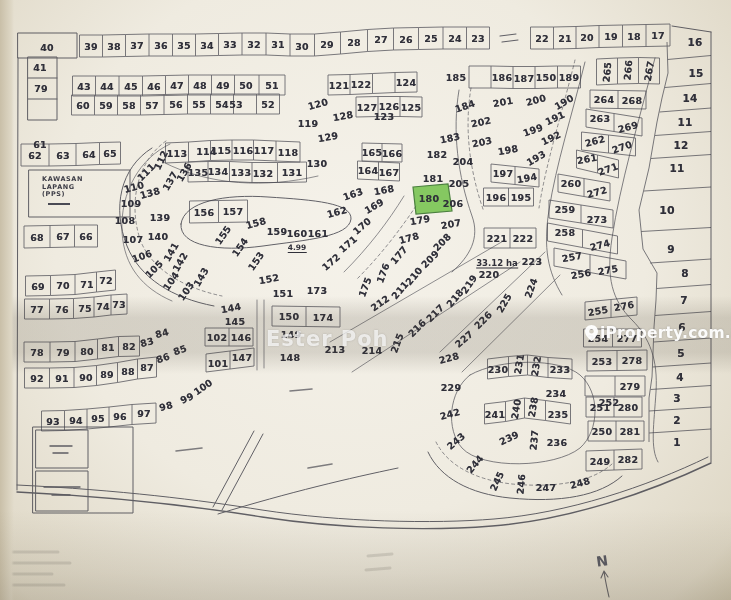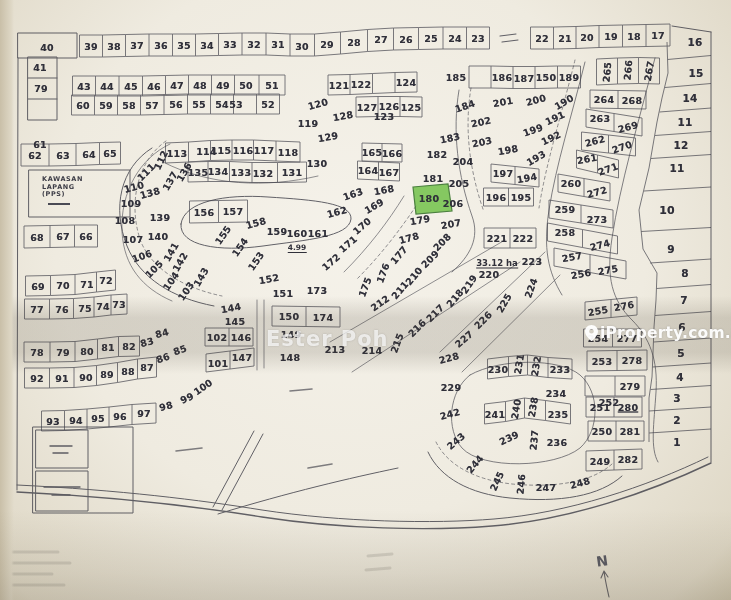--- a/index.html
+++ b/index.html
@@ -642,21 +642,21 @@
       <div class="lot" style="left: 628px; top: 459px; transform: translate(-50%, -50%) rotate(0deg);">282</div>
       <div class="lot" style="left: 598px; top: 311px; transform: translate(-50%, -50%) rotate(-10deg);">255</div>
       <div class="lot" style="left: 624px; top: 306px; transform: translate(-50%, -50%) rotate(-10deg);">276</div>
       <div class="lot" style="left: 598px; top: 338px; transform: translate(-50%, -50%) rotate(0deg);">254</div>
       <div class="lot" style="left: 627px; top: 338px; transform: translate(-50%, -50%) rotate(0deg);">277</div>
       <div class="lot" style="left: 602px; top: 361px; transform: translate(-50%, -50%) rotate(0deg);">253</div>
       <div class="lot" style="left: 632px; top: 360px; transform: translate(-50%, -50%) rotate(0deg);">278</div>
       <div class="lot" style="left: 600px; top: 402px; transform: translate(-50%, -50%) rotate(0deg); padding-left: 18px;">252</div>
       <div class="lot" style="left: 630px; top: 386px; transform: translate(-50%, -50%) rotate(0deg);">279</div>
       <div class="lot" style="left: 600px; top: 407px; transform: translate(-50%, -50%) rotate(0deg);">251</div>
-      <div class="lot" style="left: 628px; top: 407px; transform: translate(-50%, -50%) rotate(0deg); text-decoration: underline;">280</div>
+      <div class="lot" style="left: 628px; top: 407px; transform: translate(-50%, -50%) rotate(0deg);">280</div>
       <div class="lot" style="left: 602px; top: 431px; transform: translate(-50%, -50%) rotate(0deg);">250</div>
       <div class="lot" style="left: 630px; top: 431px; transform: translate(-50%, -50%) rotate(0deg);">281</div>
       <div class="lot" style="left: 607px; top: 72px; transform: translate(-50%, -50%) rotate(-85deg);">265</div>
       <div class="lot" style="left: 628px; top: 70px; transform: translate(-50%, -50%) rotate(-85deg);">266</div>
       <div class="lot" style="left: 649px; top: 71px; transform: translate(-50%, -50%) rotate(-80deg);">267</div>
       <div class="lot" style="left: 604px; top: 99px; transform: translate(-50%, -50%) rotate(0deg);">264</div>
       <div class="lot" style="left: 632px; top: 100px; transform: translate(-50%, -50%) rotate(0deg);">268</div>
       <div class="lot" style="left: 600px; top: 118px; transform: translate(-50%, -50%) rotate(0deg);">263</div>
       <div class="lot" style="left: 628px; top: 127px; transform: translate(-50%, -50%) rotate(-15deg);">269</div>
       <div class="lot" style="left: 595px; top: 141px; transform: translate(-50%, -50%) rotate(-15deg);">262</div>

